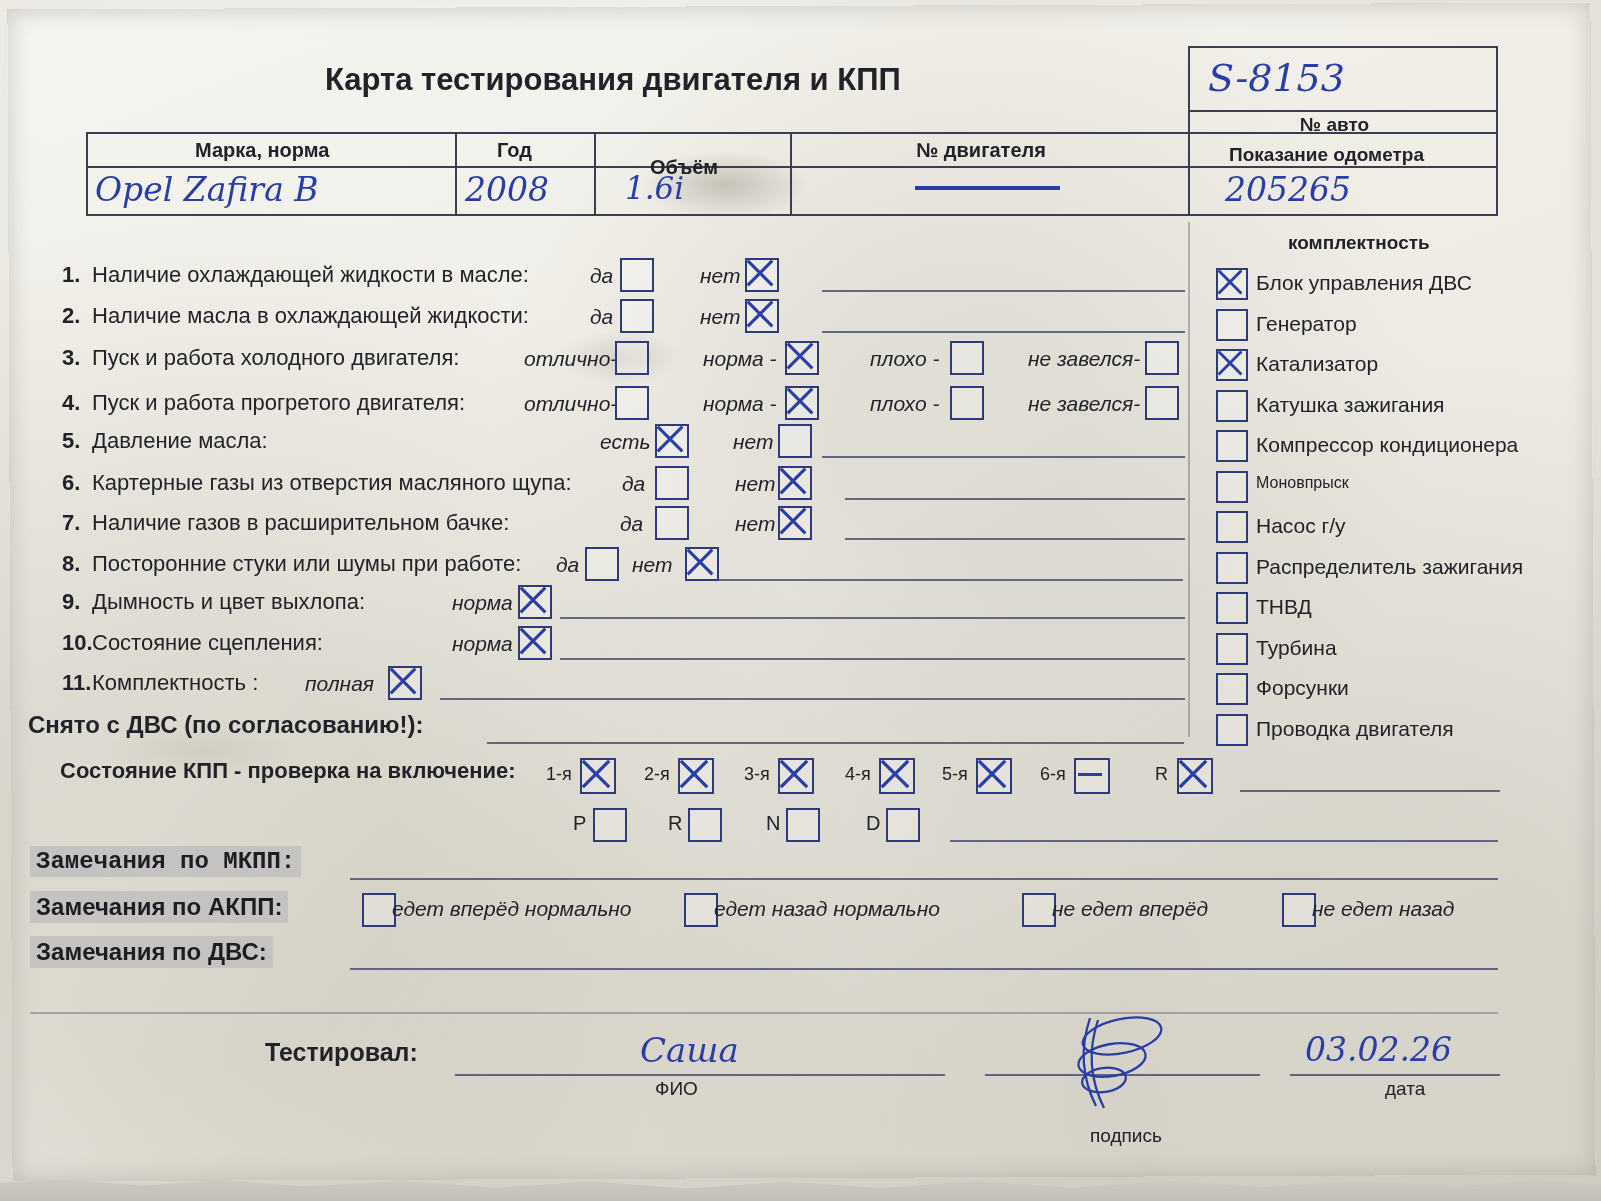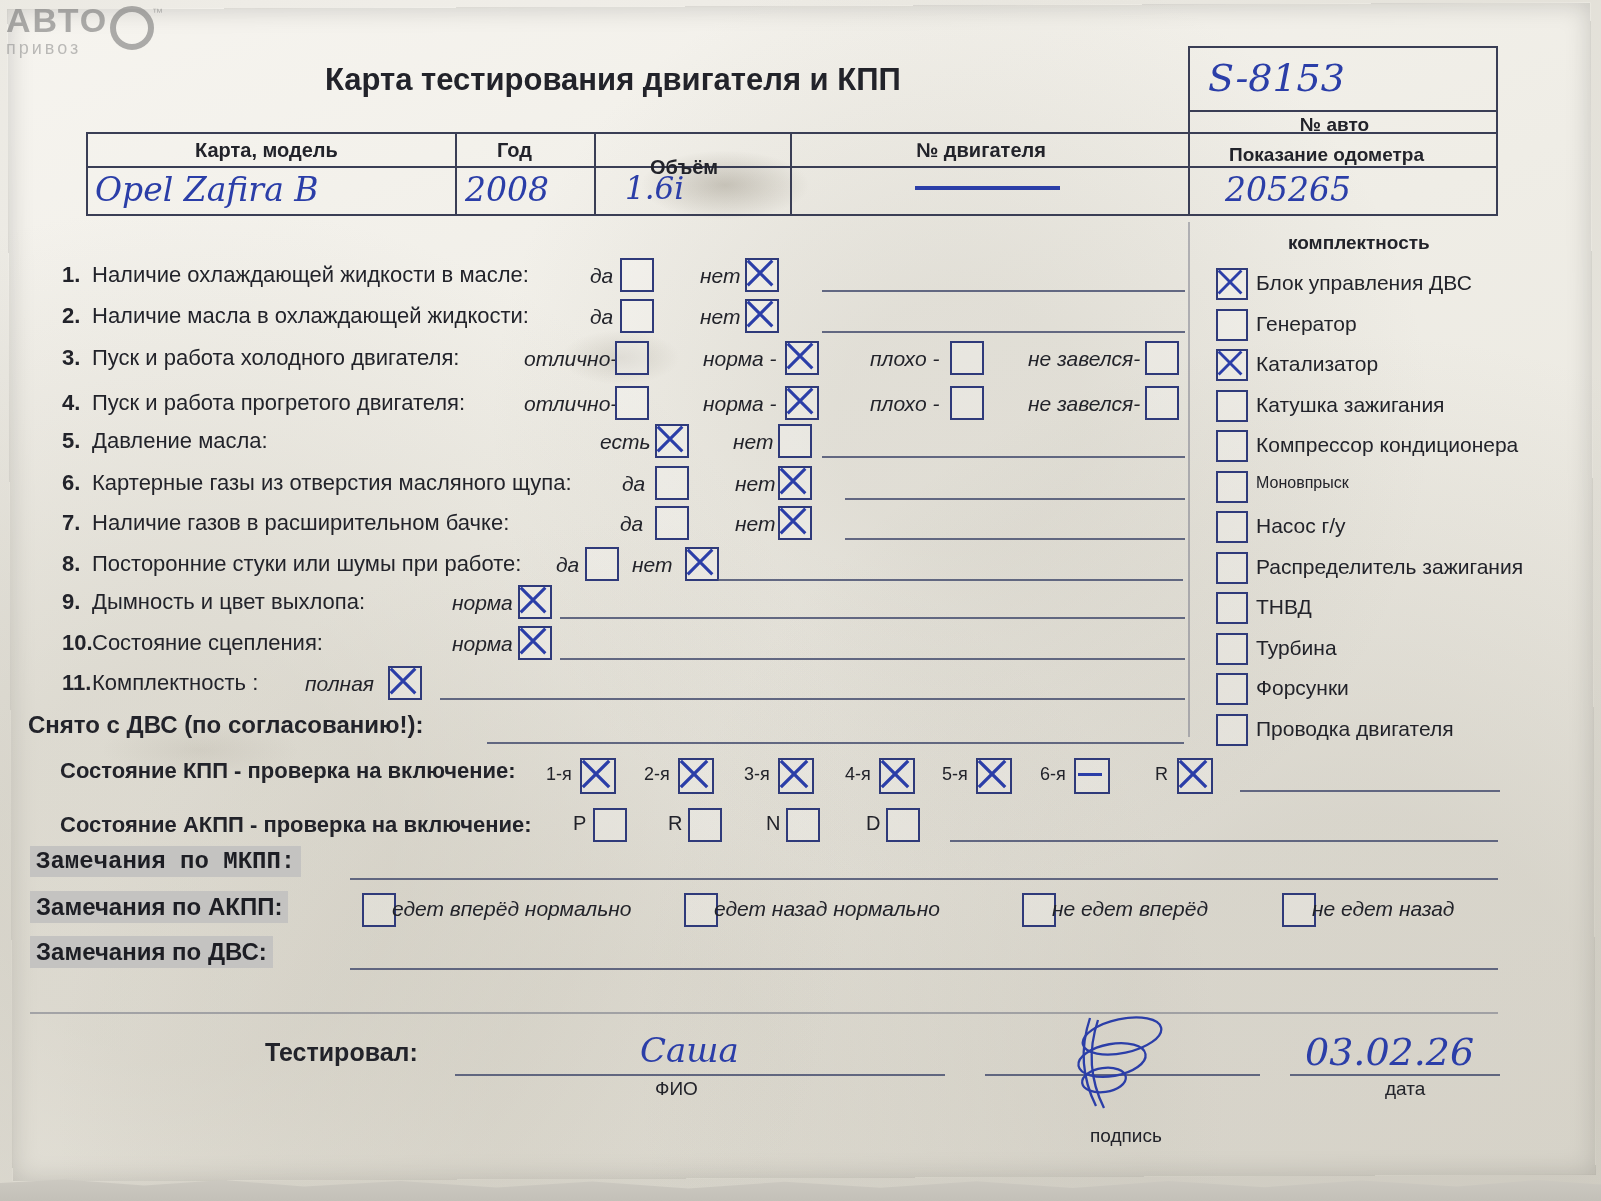--- a/index.html
+++ b/index.html
@@ -139,46 +139,40 @@
 </head>
 <body>
 
 <div class="page">
   <div class="sheet"></div>
   <div class="grain"></div>
   <div class="smudge" style="left:640px;top:150px;width:170px;height:70px;"></div>
   <div class="smudge" style="left:560px;top:330px;width:120px;height:55px;opacity:.6;"></div>
   <div class="smudge" style="left:100px;top:720px;width:200px;height:60px;opacity:.35;"></div>
 
-  <div class="logo">
-    <div class="row1">АВТО</div>
-    <div class="ring"></div>
-    <div class="tm">™</div>
-    <div class="row2">привоз</div>
-  </div>
 
   <div class="t bold" style="left:325px; top:62px; font-size:31px;">Карта тестирования двигателя  и КПП</div>
 
   <div class="line" style="left:1188px; top:46px; width:310px;"></div>
   <div class="line" style="left:1188px; top:110px; width:310px;"></div>
   <div class="vline" style="left:1188px; top:46px; height:170px;"></div>
   <div class="vline" style="left:1496px; top:46px; height:170px;"></div>
   <div class="hw" style="left:1208px; top:56px; font-size:38px;">S-8153</div>
   <div class="t bold" style="left:1300px; top:114px; font-size:19px;">№ авто</div>
 
   <div class="line" style="left:86px; top:132px; width:1412px;"></div>
   <div class="line" style="left:86px; top:166px; width:1412px;"></div>
   <div class="line" style="left:86px; top:214px; width:1412px;"></div>
   <div class="vline" style="left:86px; top:132px; height:84px;"></div>
   <div class="vline" style="left:455px; top:132px; height:84px;"></div>
   <div class="vline" style="left:594px; top:132px; height:84px;"></div>
   <div class="vline" style="left:790px; top:132px; height:84px;"></div>
   <div class="vline" style="left:1188px; top:132px; height:84px;"></div>
 
-  <div class="t bold" style="left:195px; top:139px; font-size:20px;">Карта, модель</div>
+  <div class="t bold" style="left:195px; top:139px; font-size:20px;">Марка, норма</div>
   <div class="t bold" style="left:497px; top:139px; font-size:20px;">Год</div>
   <div class="t bold" style="left:650px; top:139px; font-size:20px;margin-top:17px;">Объём</div>
   <div class="t bold" style="left:916px; top:139px; font-size:20px;">№ двигателя</div>
   <div class="t bold" style="left:1229px; top:144px; font-size:19px;">Показание одометра</div>
 
   <div class="hw" style="left:95px; top:170px; font-size:33px;">Opel Zafira B</div>
   <div class="hw" style="left:465px; top:170px; font-size:33px;">2008</div>
   <div class="hw" style="left:625px; top:170px; font-size:31px;">1.6i</div>
   <div class="dash" style="left:915px; top:186px; width:145px; height:4px;"></div>
   <div class="hw" style="left:1225px; top:170px; font-size:33px;">205265</div>
@@ -368,21 +362,20 @@
       <div class="box" style="left: 1074px; top: 758px; width: 32px; height: 32px;"></div>
       <div class="dash" style="left: 1078px; top: 773px; width: 24px;"></div>
       <div class="t " style="left: 1155px; top: 764px; font-size: 18px;">R</div>
       <div class="box" style="left: 1177px; top: 758px; width: 32px; height: 32px;"></div>
       <svg viewBox="0 0 10 10" style="position: absolute; left: 1178px; top: 759px; width: 30px; height: 30px;">
         <path d="M0.6 0.6 L9.4 9.4 M9.4 0.6 L0.6 9.4" stroke="#2b3ea8" stroke-width="1.1" fill="none"></path>
       </svg>
     </div>
   <div class="uline" style="left:1240px; top:790px; width:260px;"></div>
 
-  <div class="t bold" style="left:60px; top:812px; font-size:22px;">Состояние АКПП - проверка на включение:</div>
   <div id="akpp-positions">
       <div class="t " style="left: 573px; top: 812px; font-size: 20px;">P</div>
       <div class="box" style="left: 593px; top: 808px; width: 30px; height: 30px;"></div>
       <div class="t " style="left: 668px; top: 812px; font-size: 20px;">R</div>
       <div class="box" style="left: 688px; top: 808px; width: 30px; height: 30px;"></div>
       <div class="t " style="left: 766px; top: 812px; font-size: 20px;">N</div>
       <div class="box" style="left: 786px; top: 808px; width: 30px; height: 30px;"></div>
       <div class="t " style="left: 866px; top: 812px; font-size: 20px;">D</div>
       <div class="box" style="left: 886px; top: 808px; width: 30px; height: 30px;"></div>
     </div>
@@ -419,17 +412,17 @@
       <ellipse cx="62" cy="28" rx="40" ry="17" transform="rotate(-12 62 28)"></ellipse>
       <ellipse cx="52" cy="52" rx="34" ry="16" transform="rotate(-10 52 52)"></ellipse>
       <ellipse cx="44" cy="72" rx="22" ry="12" transform="rotate(-8 44 72)"></ellipse>
       <path d="M30 10 C20 40, 22 70, 36 98"></path>
       <path d="M38 12 C28 42, 30 72, 44 100"></path>
     </g>
   </svg>
   <div class="t" style="left:1090px; top:1125px; font-size:19px;text-align:right;">подпись</div>
 
   <div class="uline" style="left:1290px; top:1074px; width:210px;"></div>
-  <div class="hw" style="left:1305px; top:1030px; font-size:38px;">03.02.26</div>
+  <div class="hw" style="left:1305px; top:1030px; font-size:33px;">03.02.26</div>
   <div class="t" style="left:1385px; top:1078px; font-size:19px;text-align:center;">дата</div>
 
   <div class="torn"></div>
 </div>
 
 </body></html>

